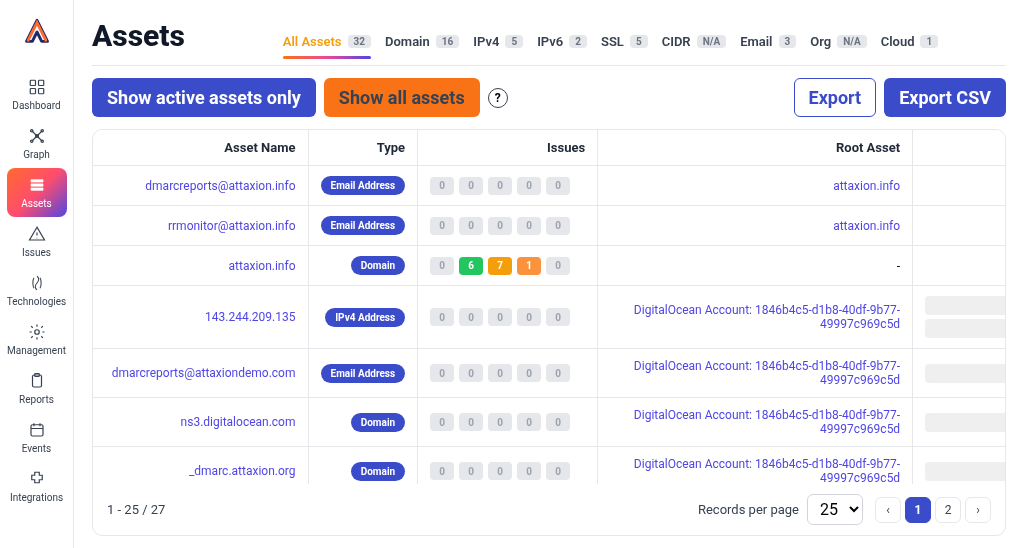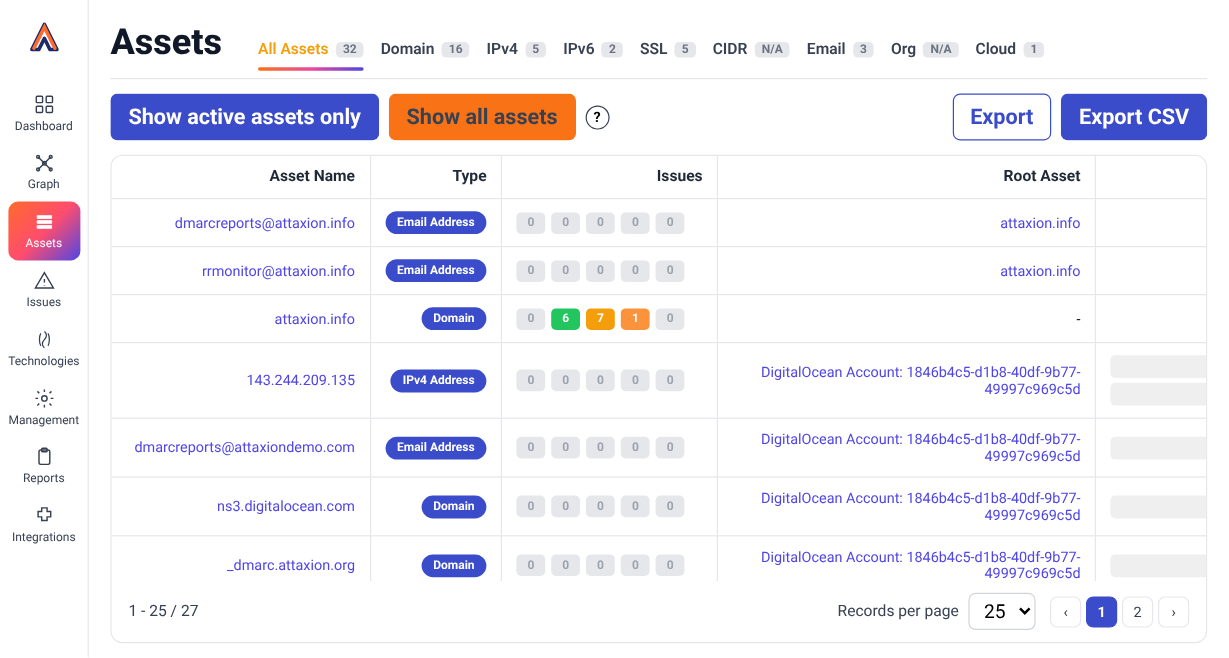--- a/index.html
+++ b/index.html
@@ -8,21 +8,21 @@
 .logo { width: 28px; height: 28px; position: relative; margin-bottom: 20px; }
 .logo svg { width: 100%; height: 100%; }
 .nav-item { display: flex; flex-direction: column; align-items: center; justify-content: center; width: 60px; padding: 8px 2px; font-size: 10px; color: #374151; text-align: right; border-radius: 8px; cursor: pointer; gap: 4px; }
 .nav-item svg { width: 18px; height: 18px; }
 .nav-item.active { background: linear-gradient(135deg, #ff6b2c, #ff4d6d, #4f46e5); color: #fff; }
 .nav-item.active svg { stroke: #fff; fill: #fff; }
 .nav-item .lbl { line-height: 1.1; }
 .main { flex: 1; padding: 18px 18px 12px 18px; overflow: hidden; display: flex; flex-direction: column; }
 .header-row { display: flex; align-items: baseline; gap: 22px; }
 h1 { font-size: 30px; font-weight: 800; color: #111827; }
-.tabs { display: flex; gap: 14px; align-items: center; flex: 1; margin-left: 8px; }
+.tabs { display: flex; gap: 14px; align-items: center; flex: 1; margin-left: 8px; justify-content: center; }
 .tab { display: flex; align-items: center; gap: 6px; font-size: 13px; font-weight: 600; color: #374151; padding: 6px 0; position: relative; }
 .tab.active { color: #f59e0b; }
 .tab.active::after { content: ""; position: absolute; bottom: -4px; left: 0; right: 0; height: 3px; border-radius: 3px; background: linear-gradient(90deg, #f97316, #ec4899, #4f46e5); }
 .tab .count { background: #e5e7eb; color: #6b7280; font-size: 10px; font-weight: 700; border-radius: 4px; padding: 1px 6px; }
 .divider-full { height: 1px; background: #e5e7eb; margin-top: 10px; }
 .toolbar { display: flex; align-items: center; gap: 8px; margin-top: 12px; }
 .btn { border-radius: 6px; font-size: 18px; font-weight: 700; padding: 8px 14px; cursor: pointer; border: 1px solid transparent; }
 .btn-primary { background: #3b4cca; color: #fff; }
 .btn-light { background: #f97316; color: #374151; }
 .btn-outline { background: #fff; border: 1px solid #3b4cca; color: #3b4cca; }
@@ -114,20 +114,27 @@
       </div>
       <div class="nav-item">
         <svg viewBox="0 0 24 24" fill="none" stroke="#374151" stroke-width="1.6">
           <rect x="6" y="4" width="12" height="16" rx="2"></rect>
           <rect x="9" y="2" width="6" height="4" rx="1"></rect>
         </svg>
         <span class="lbl">Reports</span>
       </div>
       <div class="nav-item">
         <svg viewBox="0 0 24 24" fill="none" stroke="#374151" stroke-width="1.6">
+          <rect x="4" y="5" width="16" height="15" rx="2"></rect>
+          <path d="M8 3v4M16 3v4M4 10h16"></path>
+        </svg>
+        <span class="lbl">Events</span>
+      </div>
+      <div class="nav-item">
+        <svg viewBox="0 0 24 24" fill="none" stroke="#374151" stroke-width="1.6">
           <path d="M9 3h6v4h4v6h-4v4h-6v-4H5V7h4z"></path>
         </svg>
         <span class="lbl">Integrations</span>
       </div>
     </div>
 </div>
 
 <div class="main">
   <div class="header-row">
     <h1>Assets</h1>

